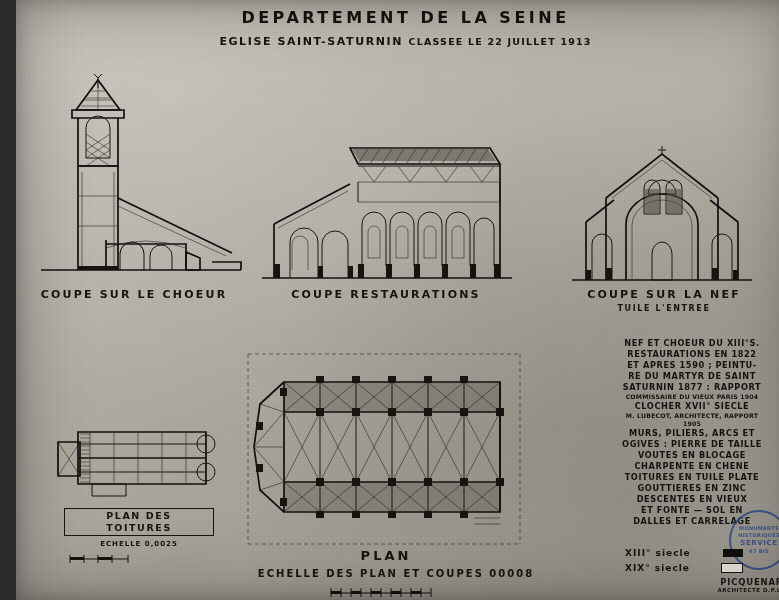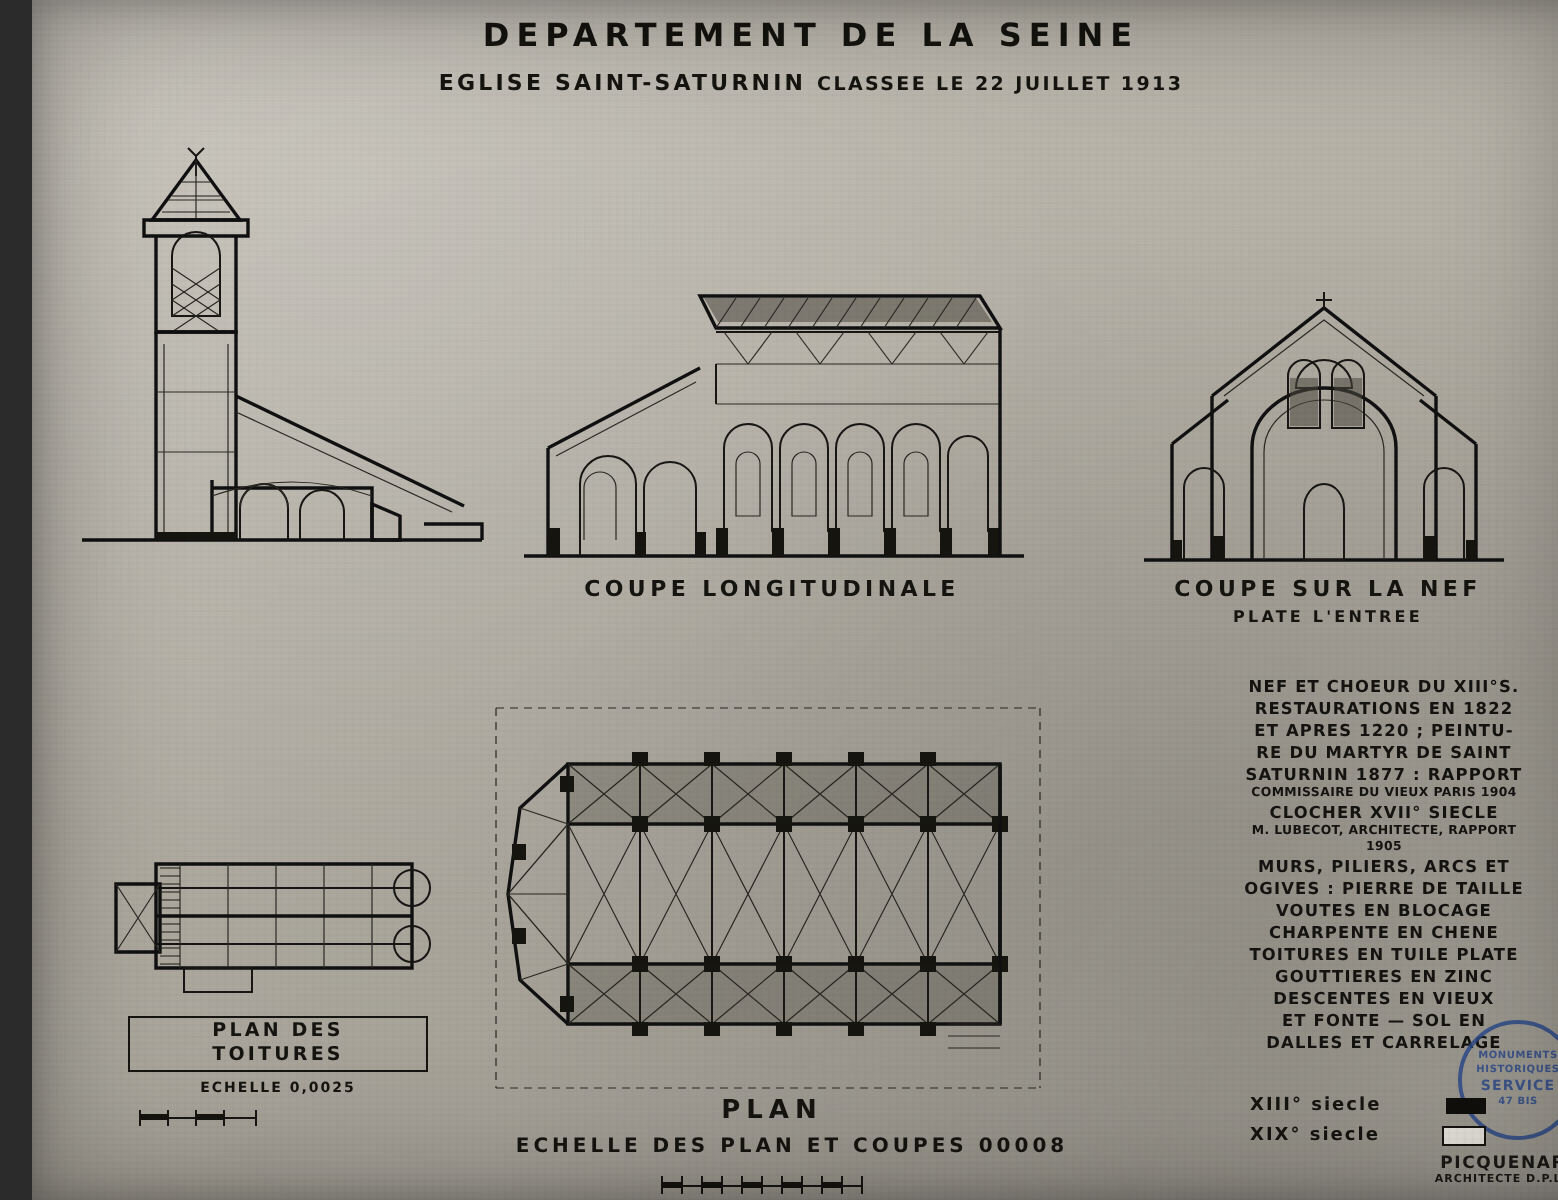--- a/index.html
+++ b/index.html
@@ -184,20 +184,23 @@
       <path class="ln-thin" d="M84 206 a12 12 0 0 1 24 0"></path>
 
       <path class="ln-thin" d="M70 200 q40 -14 80 0"></path>
 
       <path class="ln-thick" d="M150 204 L164 210 L164 222 L150 222 Z"></path>
       <path class="ln-thick" d="M176 214 H205 V222"></path>
 
       <path class="fill-dk" d="M42 218 H82 V222 H42 Z"></path>
     </svg>
   </div>
+  <div class="abs hand caption" style="left:8px; top:288px; width:220px;">
+    <span>COUPE SUR LE CHOEUR</span>
+  </div>
 
   <div class="drawing" style="left:246px; top:138px;">
     <svg width="250" height="150" viewBox="0 0 250 150">
 
       <path class="ln-thick" d="M0 140 H250"></path>
 
       <path class="ln-thick" d="M88 10 H228 L238 26 H96 Z"></path>
       <path class="fill-md" d="M90 11 H226 L234 23 H97 Z" opacity=".55"></path>
 
       <g class="ln-thin">
@@ -244,21 +247,21 @@
         <rect x="232" y="126" width="6" height="14"></rect>
         <rect x="12" y="126" width="6" height="14"></rect>
         <rect x="56" y="128" width="5" height="12"></rect>
         <rect x="86" y="128" width="5" height="12"></rect>
       </g>
 
       <path class="ln-thick" d="M238 26 V140"></path>
     </svg>
   </div>
   <div class="abs hand caption" style="left:240px; top:288px; width:260px;">
-    <span>COUPE  LONGITUDINALE</span>
+    <span>COUPE  RESTAURATIONS</span>
   </div>
 
   <div class="drawing" style="left:556px; top:140px;">
     <svg width="180" height="148" viewBox="0 0 180 148">
       <path class="ln-thick" d="M0 140 H180"></path>
 
       <path class="ln-thick" d="M34 58 L90 14 L146 58"></path>
       <path class="ln-thin" d="M40 58 L90 20 L140 58"></path>
 
       <path class="ln" d="M90 14 V6 M86 10 H94"></path>
@@ -289,21 +292,21 @@
       <g class="fill-dk">
         <rect x="34" y="128" width="6" height="12"></rect>
         <rect x="140" y="128" width="6" height="12"></rect>
         <rect x="14" y="130" width="5" height="10"></rect>
         <rect x="161" y="130" width="5" height="10"></rect>
       </g>
     </svg>
   </div>
   <div class="abs hand caption" style="left:548px; top:288px; width:200px;">
     <span>COUPE SUR LA NEF</span>
-    <span class="sub">PLATE  L'ENTREE</span>
+    <span class="sub">TUILE  L'ENTREE</span>
   </div>
 
   <div class="drawing" style="left:40px; top:398px;">
     <svg width="180" height="110" viewBox="0 0 180 110">
 
       <path class="ln-thick" d="M22 34 H150 V86 H22 Z"></path>
       <path class="ln" d="M22 46 H150 M22 74 H150"></path>
       <path class="ln-thin" d="M34 34 V86 M58 34 V86 M82 34 V86 M106 34 V86 M130 34 V86"></path>
 
       <path class="ln-thick" d="M22 60 H150"></path>
@@ -419,21 +422,21 @@
       <rect class="fill-dk" x="24" y="7" width="10" height="3"></rect>
       <rect class="fill-dk" x="44" y="7" width="10" height="3"></rect>
       <rect class="fill-dk" x="64" y="7" width="10" height="3"></rect>
       <rect class="fill-dk" x="84" y="7" width="10" height="3"></rect>
     </svg>
   </div>
 
   <div class="abs hand" id="notes">
     <div>NEF ET CHOEUR DU XIII°S.</div>
     <div>RESTAURATIONS EN 1822</div>
-    <div>ET APRES 1220 ; PEINTU-</div>
+    <div>ET APRES 1590 ; PEINTU-</div>
     <div>RE DU MARTYR DE SAINT</div>
     <div>SATURNIN 1877 : RAPPORT</div>
     <span class="tiny">COMMISSAIRE DU VIEUX PARIS 1904</span>
     <div>CLOCHER XVII° SIECLE</div>
     <span class="tiny">M. LUBECOT, ARCHITECTE, RAPPORT 1905</span>
     <div>MURS, PILIERS, ARCS  ET</div>
     <div>OGIVES : PIERRE DE TAILLE</div>
     <div>VOUTES EN BLOCAGE</div>
     <div>CHARPENTE EN CHENE</div>
     <div>TOITURES EN TUILE PLATE</div>

